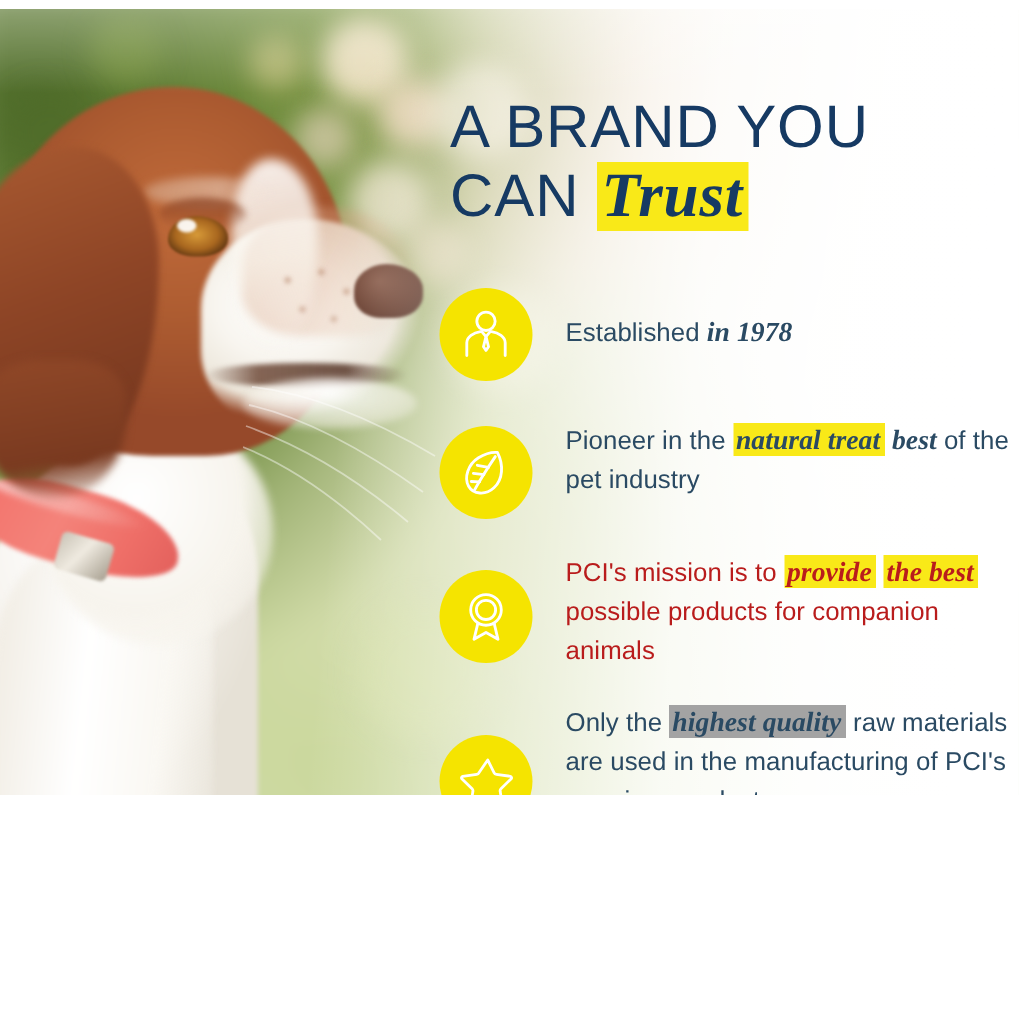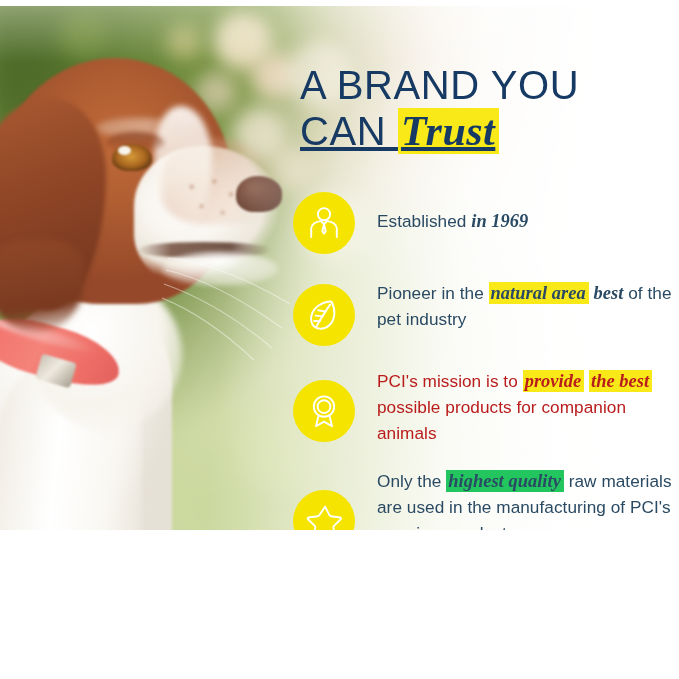--- a/index.html
+++ b/index.html
@@ -356,55 +356,55 @@
     </div>
 
     <div class="photo-fade"></div>
     <div class="photo-fade-v"></div>
   </div>
 
   <div class="headline">
     <div class="line" style="color: rgb(22, 58, 99);">
       <span class="plain">A BRAND YOU</span>
     </div>
-    <div class="line" style="color: rgb(22, 58, 99); text-decoration: underline;">
+    <div class="line" style="color: rgb(22, 58, 99);">
       <span class="plain">CAN </span><span class="script" style="background: rgb(249, 233, 24);">Trust</span>
     </div>
   </div>
 
   <div class="bullets">
 
     <div class="bullet b1">
       <div class="badge" style="background: rgb(245, 228, 0);">
         <svg width="34" height="34" viewBox="0 0 34 34">
           <g fill="none" stroke="#ffffff" stroke-width="1.9" stroke-linecap="round" stroke-linejoin="round">
             <circle cx="17" cy="8.2" r="6.1"></circle>
             <path d="M4.2,31 L4.2,22.5 C4.2,18.6 8.6,15.8 13.3,15.1"></path>
             <path d="M29.8,31 L29.8,22.5 C29.8,18.6 25.4,15.8 20.7,15.1"></path>
             <path d="M14.2,15.1 L17,18.4 L19.8,15.1"></path>
             <path d="M17,18.4 L15.3,25.2 L17,27.6 L18.7,25.2 Z"></path>
           </g>
         </svg>
       </div>
-      <div class="bullet-text" style="color: rgb(42, 74, 99);"><span>Established </span><span class="em">in 1969</span></div>
+      <div class="bullet-text" style="color: rgb(42, 74, 99);"><span>Established </span><span class="em">in 1978</span></div>
     </div>
 
     <div class="bullet b2">
       <div class="badge" style="background: rgb(245, 228, 0);">
         <svg width="34" height="34" viewBox="0 0 34 34">
           <g fill="none" stroke="#ffffff" stroke-width="1.9" stroke-linecap="round" stroke-linejoin="round">
             <path d="M24.6,3.6 C28.8,11.8 28.4,21.6 22.3,27.2 C16.7,32.4 8.4,31.6 5.4,26.2 C2.2,20.4 5,11.6 12,7.2 C16.1,4.6 20.6,3.3 24.6,3.6 Z"></path>
             <path d="M23.2,6.4 C18.6,13.2 13.6,20.8 9.4,28.6"></path>
             <path d="M18.6,13.6 L11.2,12.2"></path>
             <path d="M15.6,18.4 L8.6,17.6"></path>
             <path d="M12.8,23.2 L7.2,23.0"></path>
           </g>
         </svg>
       </div>
-      <div class="bullet-text" style="color: rgb(42, 74, 99);"><span>Pioneer in the </span><span class="em hl" style="background: rgb(249, 233, 24);">natural area</span><span> </span><span class="em">best</span><span> of the pet industry</span></div>
+      <div class="bullet-text" style="color: rgb(42, 74, 99);"><span>Pioneer in the </span><span class="em hl" style="background: rgb(249, 233, 24);">natural treat</span><span> </span><span class="em">best</span><span> of the pet industry</span></div>
     </div>
 
     <div class="bullet b3">
       <div class="badge" style="background: rgb(245, 228, 0);">
         <svg width="34" height="34" viewBox="0 0 34 34">
           <g fill="none" stroke="#ffffff" stroke-width="1.9" stroke-linecap="round" stroke-linejoin="round">
             <circle cx="17" cy="12.6" r="10.2"></circle>
             <circle cx="17" cy="12.6" r="6.4"></circle>
             <path d="M11.6,21.4 L9.0,32.2 L17,27.6 L25.0,32.2 L22.4,21.4"></path>
           </g>
@@ -412,20 +412,20 @@
       </div>
       <div class="bullet-text" style="color: #b91c1c;"><span>PCI's mission is to </span><span class="em hl" style="background: rgb(249, 233, 24);">provide</span><span> </span><span class="em hl" style="background: rgb(249, 233, 24);">the best</span><span> possible products for companion animals</span></div>
     </div>
 
     <div class="bullet b4">
       <div class="badge" style="background: rgb(245, 228, 0);">
         <svg width="36" height="36" viewBox="0 0 36 36">
           <path d="M18,3.4 L22.6,12.6 C22.9,13.2 23.5,13.6 24.2,13.7 L34.2,15.1 C35.1,15.3 35.4,16.4 34.7,17 L27.5,24 C27,24.5 26.8,25.2 26.9,25.9 L28.6,35.6 C28.7,36.5 27.8,37.2 27,36.8 L18.1,32.2 C17.5,31.9 16.8,31.9 16.2,32.2 L7.3,36.8 C6.5,37.2 5.6,36.5 5.7,35.6 L7.4,25.9 C7.5,25.2 7.3,24.5 6.8,24 L-0.4,17 C-1.1,16.4 -0.8,15.3 0.1,15.1 L10.1,13.7 C10.8,13.6 11.4,13.2 11.7,12.6 Z" fill="none" stroke="#ffffff" stroke-width="2" stroke-linejoin="round" transform="translate(1.2,-1.2) scale(0.93) translate(1.3,1.8)"></path>
         </svg>
       </div>
-      <div class="bullet-text" style="color: rgb(42, 74, 99);"><span>Only the </span><span class="em hl" style="background: #22c55e;">highest quality</span><span> raw materials are used in the manufacturing of PCI's premium products</span></div>
+      <div class="bullet-text" style="color: rgb(42, 74, 99);"><span>Only the </span><span class="em hl" style="background: #a3a3a3;">highest quality</span><span> raw materials are used in the manufacturing of PCI's premium products</span></div>
     </div>
 
   </div>
 
   <div class="bottom-bar" style="background: rgb(15, 76, 135);"></div>
 
 </div>
 
 </body></html>

